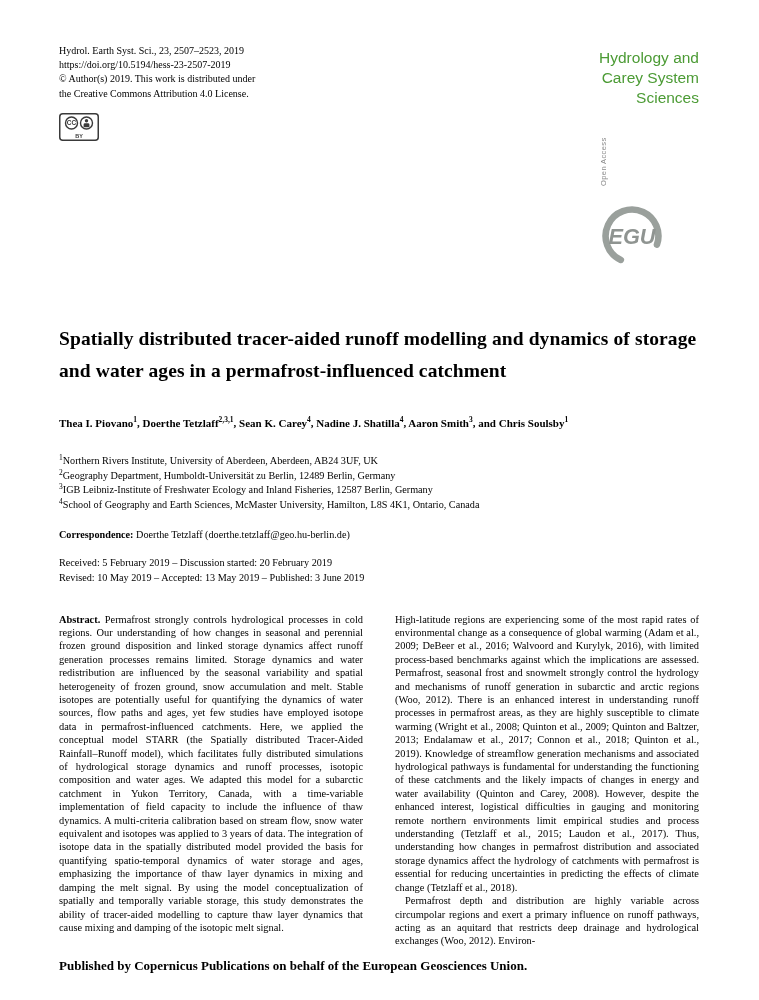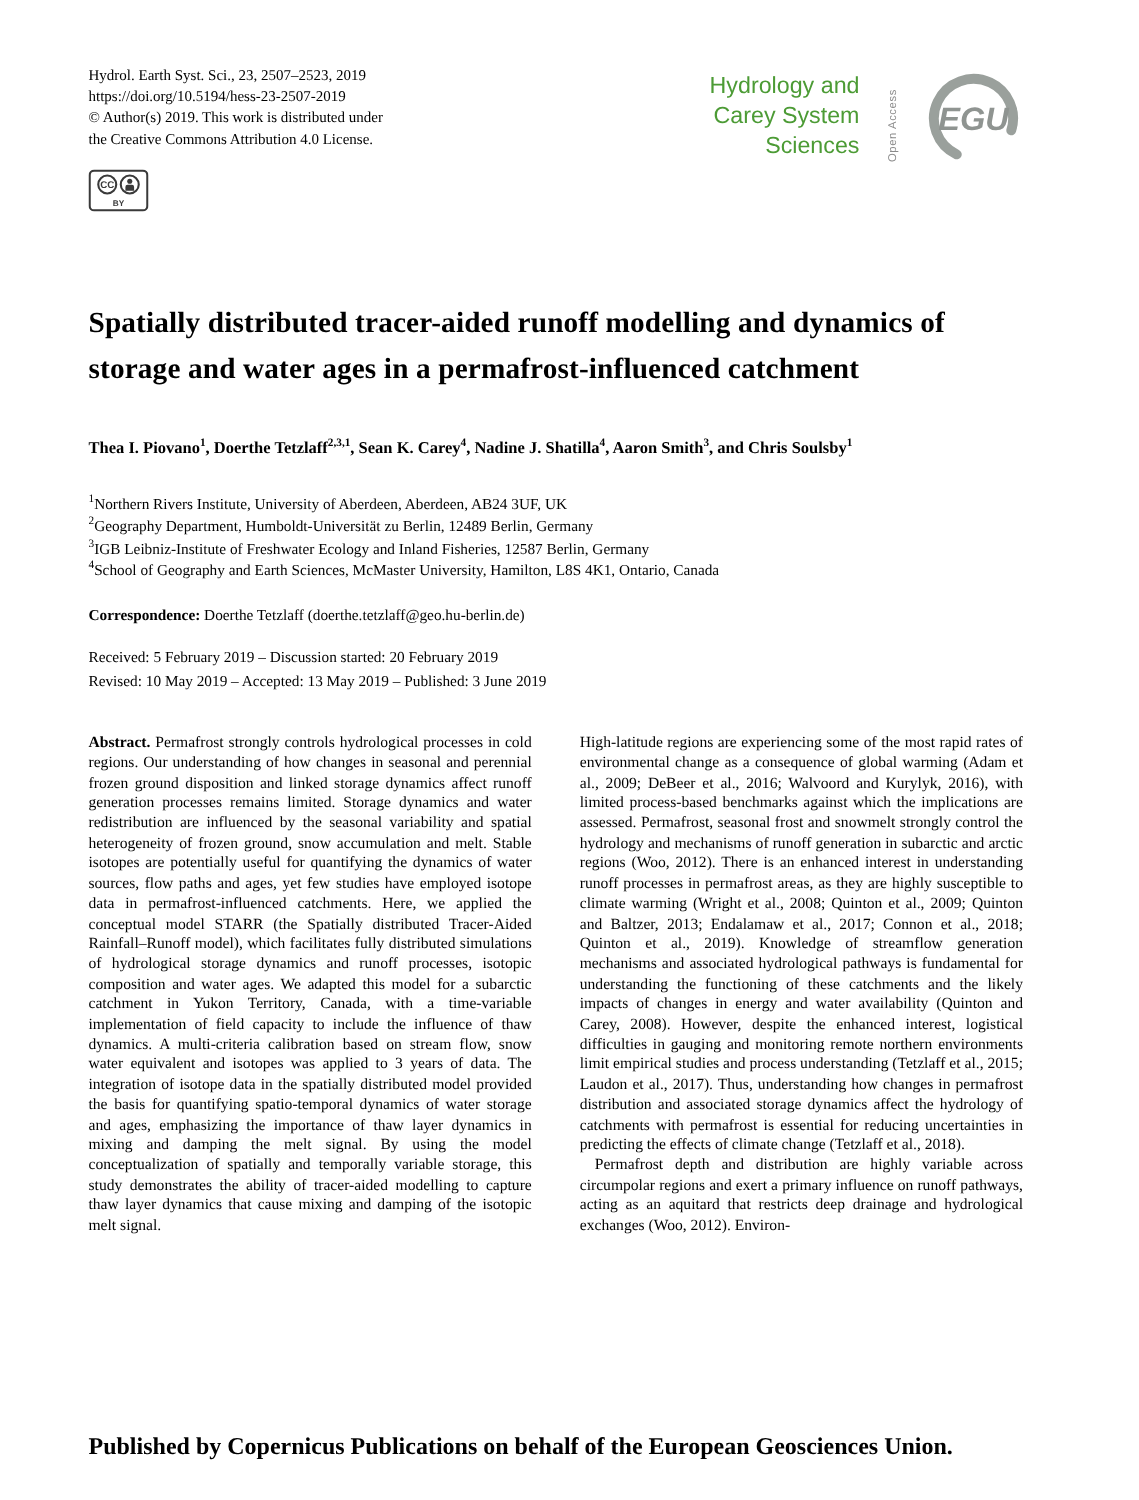--- a/index.html
+++ b/index.html
@@ -6,26 +6,26 @@
   html, body { background: #ffffff; }
   .page {
     position: relative;
     width: 759px;
     height: 1000px;
     background: #ffffff;
     font-family: "Liberation Serif", "DejaVu Serif", serif;
     color: #000;
     overflow: hidden;
   }
-  .content { padding: 44px 77px 0 59px; }
+  .content { padding: 44px 60px 0 59px; }
 
   
   .header { display: flex; justify-content: space-between; align-items: flex-start; }
   .citation-block { font-size: 10px; line-height: 1.42; }
-  .journal-block { display: flex; align-items: flex-start; gap: 17px; margin-top: 2px; }
+  .journal-block { display: flex; align-items: flex-start; gap: 17px; margin-top: 2px; flex-direction: column; }
   .journal-name {
     font-family: "Liberation Sans", sans-serif;
     color: #4c9b35;
     font-size: 15.5px;
     line-height: 1.28;
     text-align: right;
     font-weight: 500;
     margin-top: 2px;
   }
   .open-access {
@@ -74,21 +74,21 @@
   .section-heading { font-size: 10.6px; font-weight: bold; margin: 1px 0 11px 0; }
   .section-heading .head-title { margin-left: 15px; }
   .col p { margin: 0; }
   .col p.indent { text-indent: 10px; }
 
   
   .footer {
     position: absolute;
     left: 59px;
     bottom: 26px;
-    font-size: 16px;
+    font-size: 13px;
     font-weight: bold;
   }
 
   svg text { font-family: "Liberation Sans", sans-serif; }
 </style>
 </head>
 <body>
 
 <div class="page">
   <div class="content">

